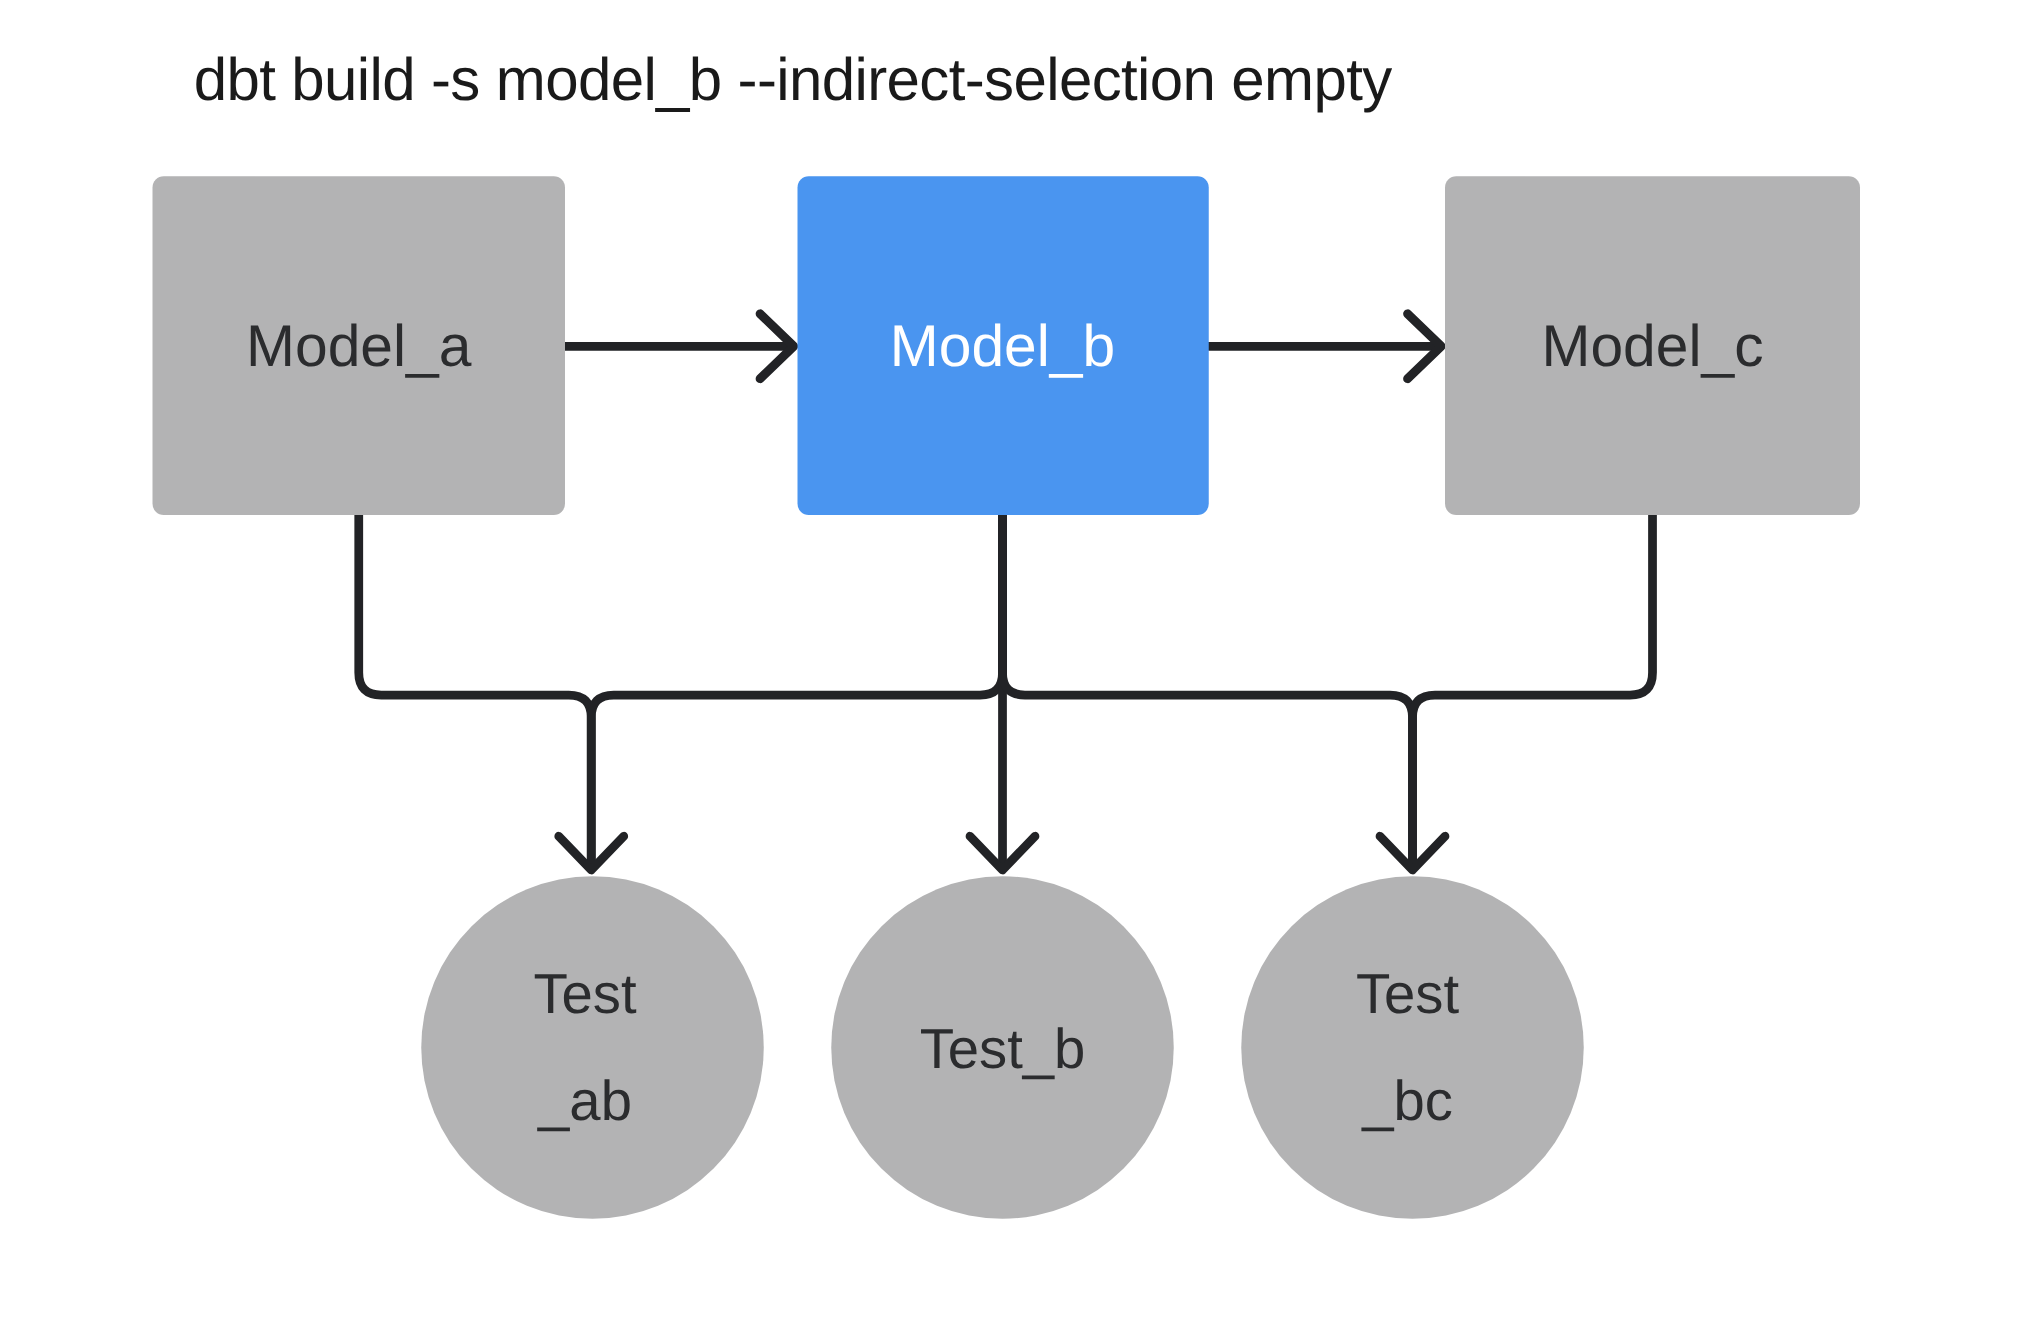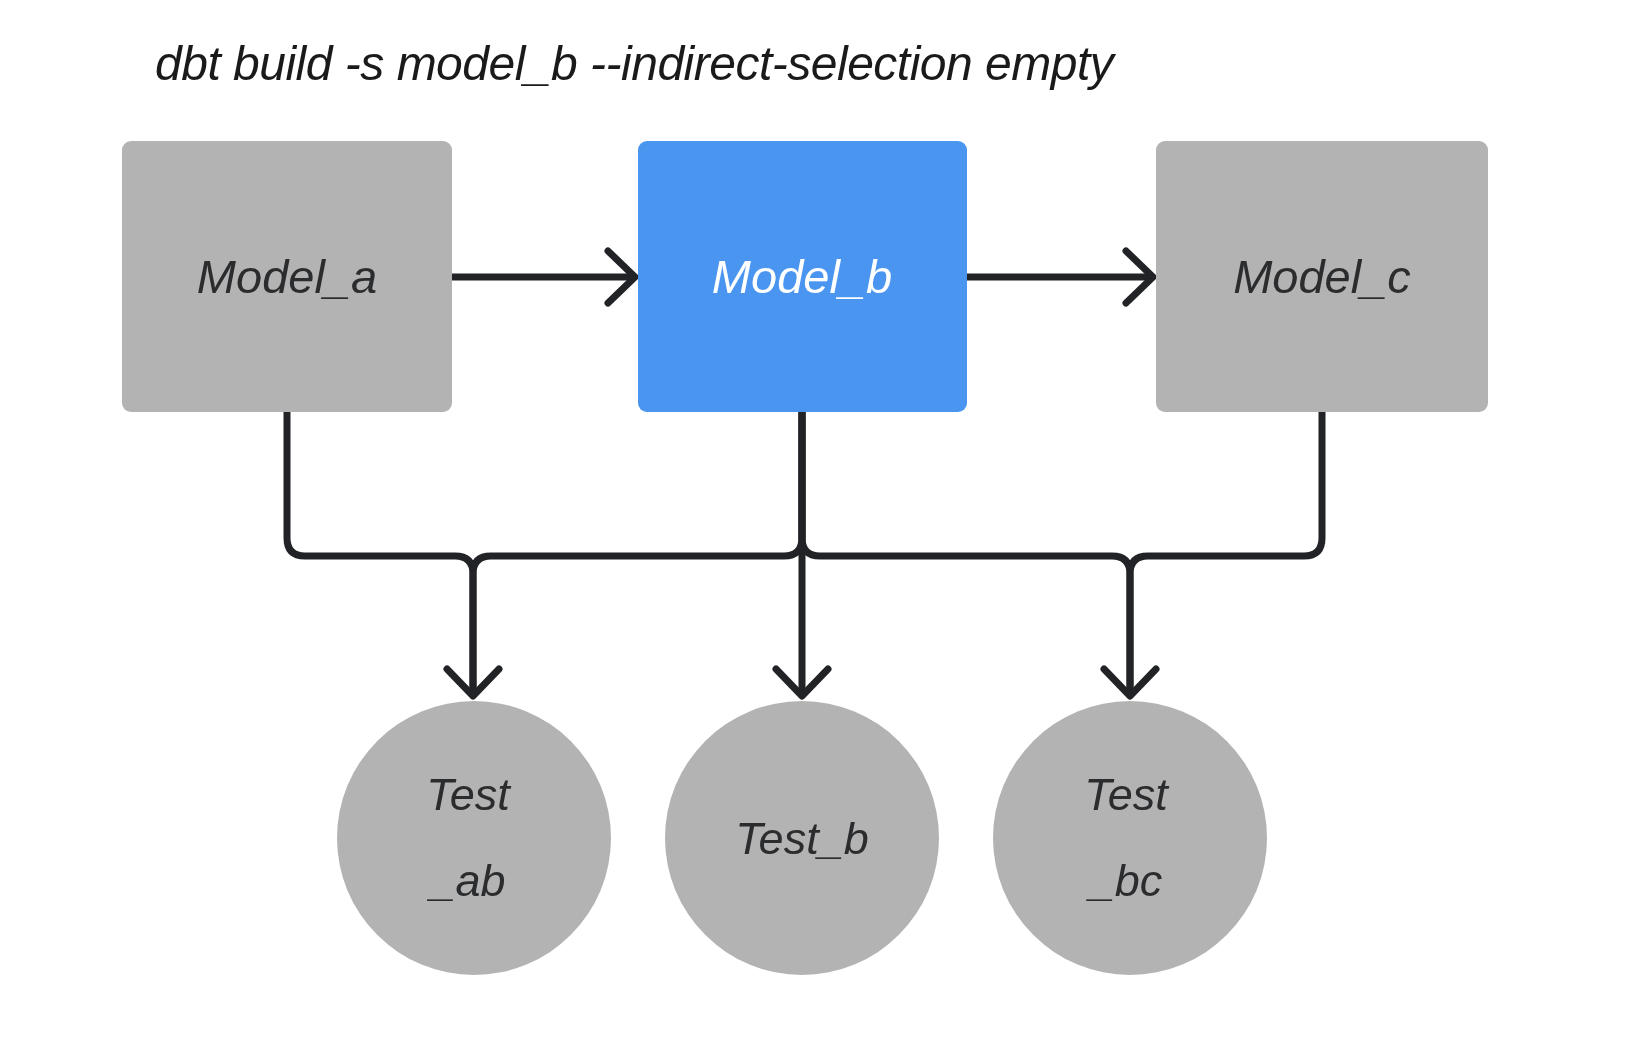--- a/index.html
+++ b/index.html
@@ -4,21 +4,21 @@
 <style>
   html, body {
     margin: 0;
     padding: 0;
     background: #ffffff;
     width: 1630px;
     height: 1060px;
     overflow: hidden;
     font-family: "Liberation Sans", sans-serif;
   }
-  .canvas { width: 1630px; height: 796px; font-style: italic; }
+  .canvas { width: 1630px; height: 796px; }
   svg { display: block; }
   .title-text {
     font-family: "Liberation Sans", sans-serif;
     font-size: 48px;
     font-weight: 500;
     letter-spacing: -0.5px;
   }
   .node-label {
     font-family: "Liberation Sans", sans-serif;
     font-size: 47px;

